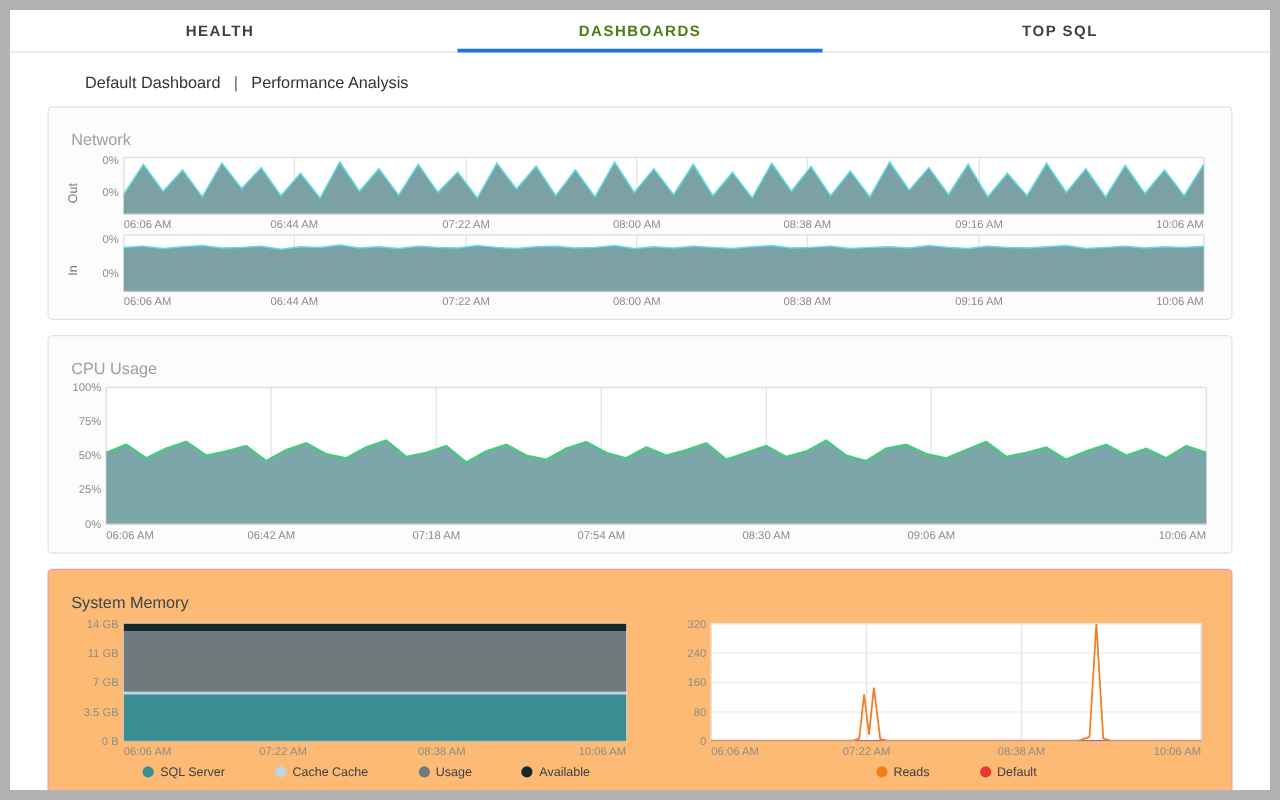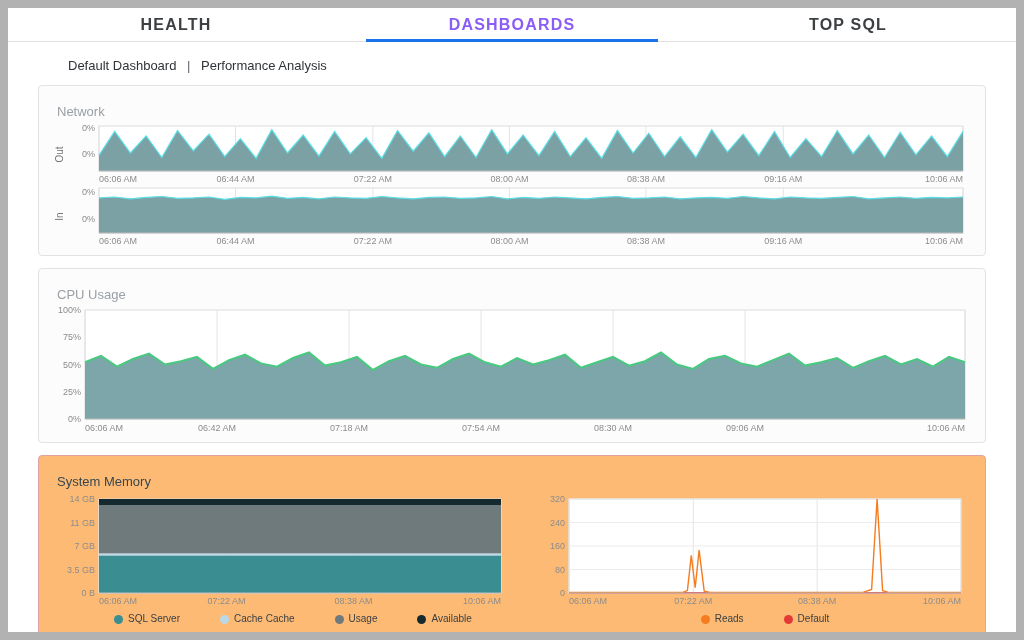--- a/index.html
+++ b/index.html
@@ -12,24 +12,24 @@
   }
   .frame {
     position:absolute; left:8px; top:8px; right:8px; bottom:8px;
     background:#ffffff;
     overflow:hidden;
   }
   
   .tabbar { display:flex; height:34px; border-bottom:1px solid #e0e0e0; background:#fff; }
   .tab {
     flex:1; display:flex; align-items:center; justify-content:center;
-    font-size:16px; font-weight:bold; letter-spacing:1.2px;
+    font-size:12px; font-weight:bold; letter-spacing:1.2px;
     color:#3c4043; cursor:pointer; position:relative; user-select:none;
   }
-  .tab.active { color:#8b5cf6;justify-content:center; }
+  .tab.active { color:#4d7c0f;justify-content:center; }
   .tab.active::after {
     content:""; position:absolute; left:22px; right:22px; bottom:-1px;
     height:3px; background:#1a73e8;
   }
   
   .breadcrumb { padding:16px 60px 12px; font-size:13px; color:#2f3337; }
   .breadcrumb .sep { margin:0 7px; color:#5f6368; }
   .crumb { cursor:pointer; }
   
   .panel {
@@ -42,21 +42,21 @@
   .panel.memory .panel-title { color:#37474f; }
   
   .chart-row { display:flex; align-items:center; }
   .rot { width:20px; display:flex; align-items:center; justify-content:center; }
   .rot span { transform:rotate(-90deg); font-size:10px; color:#757575; white-space:nowrap; }
   svg .tick { font-size:9px; fill:#8c8c8c; }
   
   .mem-row { display:flex; justify-content:space-between; padding:2px 8px 0; }
   .mem-col { display:flex; flex-direction:column; align-items:center; }
   .legend { display:flex; gap:16px; margin-top:6px; font-size:10px; color:#3c4043; align-items:center; }
-  .legend-item { display:flex; align-items:flex-end; cursor:pointer;padding-left:24px; }
+  .legend-item { display:flex; align-items:flex-start; cursor:pointer;padding-left:24px; }
   .dot { width:9px; height:9px; border-radius:50%; display:inline-block; margin-right:5px; }
 </style>
 </head>
 <body>
 
 <div class="frame">
 
   <nav class="tabbar">
     <div class="tab">
       <span>HEALTH</span>

